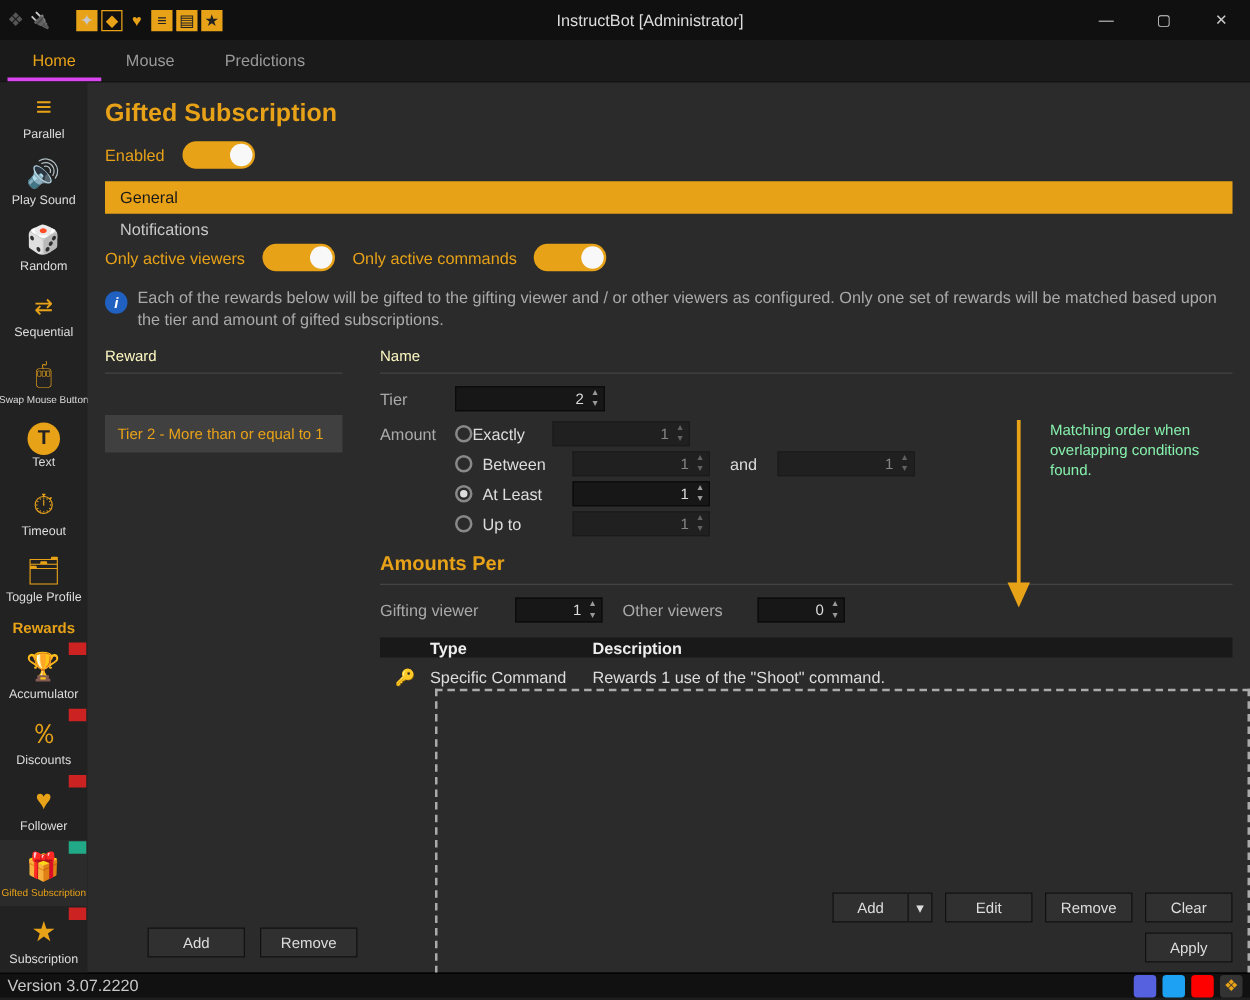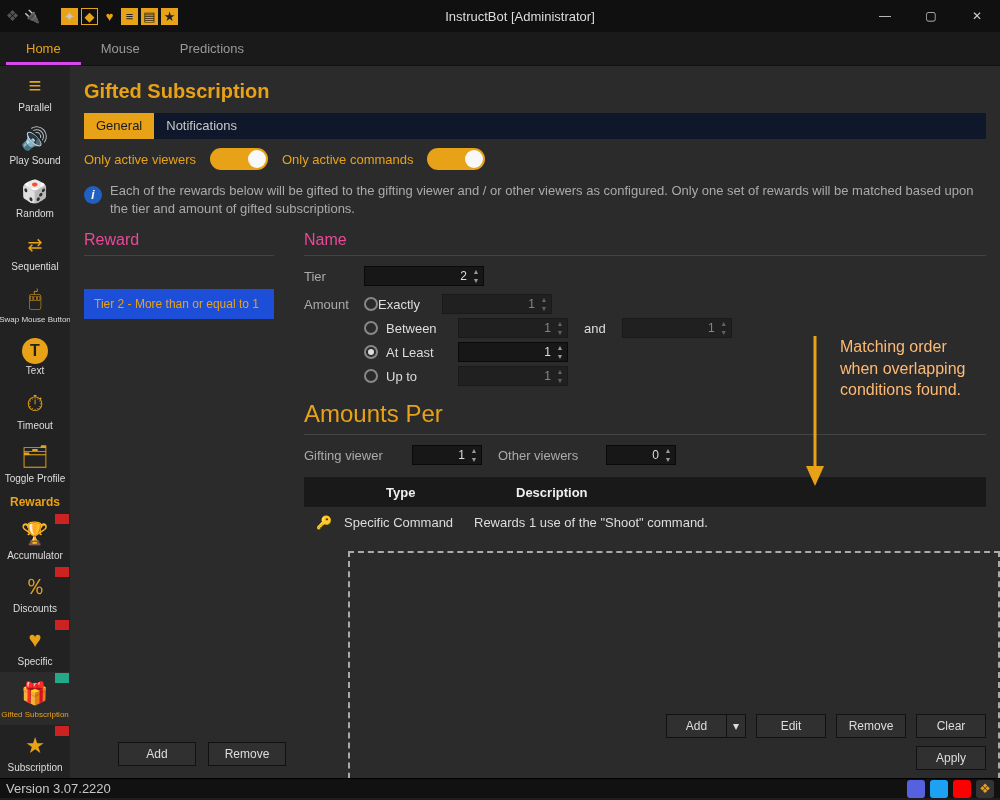--- a/index.html
+++ b/index.html
@@ -31,68 +31,68 @@
 
   .main { flex:1; padding:8px 14px 10px 14px; position:relative; overflow:hidden;}
 
   h1 { color:#e8a218; font-size:20px; font-weight:bold; margin:6px 0 10px 0;}
 
   .toggle-row { display:flex; align-items:center; gap:14px; margin:8px 0 10px 0;}
   .toggle { width:58px; height:22px; border-radius:11px; background:#e8a218; display:flex; align-items:center; position:relative; }
   .toggle::after { content:""; width:18px; height:18px; border-radius:50%; background:#f8f8f8; position:absolute; right:2px; top:2px;}
   .lbl { color:#e8a218; font-size:13px; }
 
-  .tabs { height:26px; background:#0f172a; display:flex; margin-bottom:9px;}
+  .tabs { height:26px; background:#0369a1; display:flex; margin-bottom:24px;flex-direction:column;}
   .tab { padding:0 12px; line-height:26px; color:#c8c8c8;}
   .tab.active { background:#e8a218; color:#1a1a1a; }
   .info { display:flex; gap:8px; padding:2px 0 10px 0; align-items:flex-start;}
   .info-icon { width:18px;height:18px;border-radius:50%;background:#2060c0;color:#fff;display:flex;align-items:center;justify-content:center;font-style:italic;font-weight:bold;font-size:12px;flex:0 0 18px;margin-top:4px;}
   .info-text { color:#aaa; line-height:1.35;}
 
   .cols { display:flex; gap:30px; align-items:flex-start; margin-top:4px;}
   .col-left { width:190px; }
   .col-right { flex:1; }
 
-  .column-header { color:#ec4899; font-size:16px; margin-bottom:6px; }
+  .column-header { color:#fef9c3; font-size:12px; margin-bottom:6px; }
   .col-left .hr, .col-right .hr { height:1px; background:#444; margin:0 0 10px 0;}
 
-  .reward-row { background:#1d4ed8; padding:8px 10px; color:#e8a218; font-size:12px;margin-top:33px;}
+  .reward-row { background:#404040; padding:8px 10px; color:#e8a218; font-size:12px;margin-top:33px;}
 
   .form-row { display:flex; align-items:center; margin:4px 0; gap:0;}
   .form-label { width:60px; color:#aaa;}
   .spinner { height:20px; background:#171717; border:1px solid #0a0a0a; color:#ddd; text-align:right; padding-right:16px; position:relative; font-size:12px; line-height:18px;}
   .spinner .arrows { position:absolute; right:1px; top:0; width:12px; height:100%; display:flex; flex-direction:column;}
   .spinner .arrows span{ font-size:7px; line-height:9px; color:#999; text-align:center;}
   .spinner.w120{ width:120px;} .spinner.w110{ width:110px;} .spinner.w70{ width:70px;}
 
   .radio-line { display:flex; align-items:center; gap:8px; margin:4px 0 0 60px;}
   .radio { width:14px;height:14px;border:2px solid #888;border-radius:50%;display:inline-flex;align-items:center;justify-content:center;flex:0 0 14px;}
   .radio.checked::after{content:"";width:6px;height:6px;border-radius:50%;background:#ddd;}
   .rlabel{ width:64px; color:#ddd; }
   .and{ color:#ddd; padding:0 8px;}
 
-  h2.sub{ color:#e8a218; font-size:24px; font-weight:normal; margin:14px 0 6px 0;}
+  h2.sub{ color:#e8a218; font-size:16px; font-weight:bold; margin:14px 0 6px 0;}
 
   
   .dashbox { position:absolute; left:278px; right:0; top:485px; height:268px; border:2px dashed rgba(255,255,255,.6); pointer-events:none;}
 
   .table { margin-top:6px; }
-  .thead{ background:#191919; display:flex; height:30px; align-items:center; color:#eee; font-weight:bold;padding-left:42px;}
+  .thead{ background:#191919; display:flex; height:16px; align-items:center; color:#eee; font-weight:bold;}
   .th1{width:40px;} .th2{width:130px;} .th3{flex:1;}
   .trow{ display:flex; height:30px; align-items:center; color:#ddd; }
   .trow .th1{display:flex;align-items:center;justify-content:center;}
   .key-ico{ color:#e8a218; font-size:13px;}
 
   .btnbar{ display:flex; gap:12px; margin-top:8px;}
   .btn{ background:#303030; border:1px solid #111; color:#ddd; height:24px; line-height:22px; text-align:center; width:78px; font-size:12px;}
   .btn.sm{ width:60px;}
   .btn.dropdown{ width:20px;}
   .btn.wide{ width:70px;}
 
-  .rightbar { position:absolute; right:20px; top:270px; width:140px; color:#fdba74; font-size:16px; line-height:1.35;}
+  .rightbar { position:absolute; right:20px; top:270px; width:140px; color:#86efac; font-size:12px; line-height:1.35;}
   .arrow-down { position:absolute; right:170px; top:270px; width:30px; height:150px; }
 
   
   .footer{ height:20px; background:#111; display:flex; align-items:center; justify-content:space-between; padding:0 6px; border-top:1px solid #000;gap:20px;}
   .foot-right{display:flex; gap:5px;}
   .foot-ico{ width:18px;height:18px;border-radius:3px; display:inline-block;}
 </style>
 </head>
 <body>
 
@@ -166,37 +166,41 @@
       <span class="slabel">Accumulator</span>
     </div>
     <div class="side-item">
       <span class="brand-badge" style="background:#c22;"></span>
       <span class="sicon">％</span>
       <span class="slabel">Discounts</span>
     </div>
     <div class="side-item">
       <span class="brand-badge" style="background:#c22;"></span>
       <span class="sicon">♥</span>
-      <span class="slabel">Specific</span>
+      <span class="slabel">Follower</span>
     </div>
     <div class="side-item selected">
       <span class="brand-badge" style="background:#2a8;"></span>
       <span class="sicon">🎁</span>
       <span class="slabel" style="font-size:8px;">Gifted Subscription</span>
     </div>
     <div class="side-item">
       <span class="brand-badge" style="background:#c22;"></span>
       <span class="sicon">★</span>
       <span class="slabel">Subscription</span>
     </div>
   </div>
 
   <div class="main">
     <h1>Gifted Subscription</h1>
 
+    <div class="toggle-row">
+      <span class="lbl">Enabled</span>
+      <span class="toggle"></span>
+    </div>
 
     <div class="tabs">
       <div class="tab active">General</div>
       <div class="tab">Notifications</div>
     </div>
 
     <div class="toggle-row">
       <span class="lbl">Only active viewers</span>
       <span class="toggle"></span>
       <span class="lbl">Only active commands</span>

